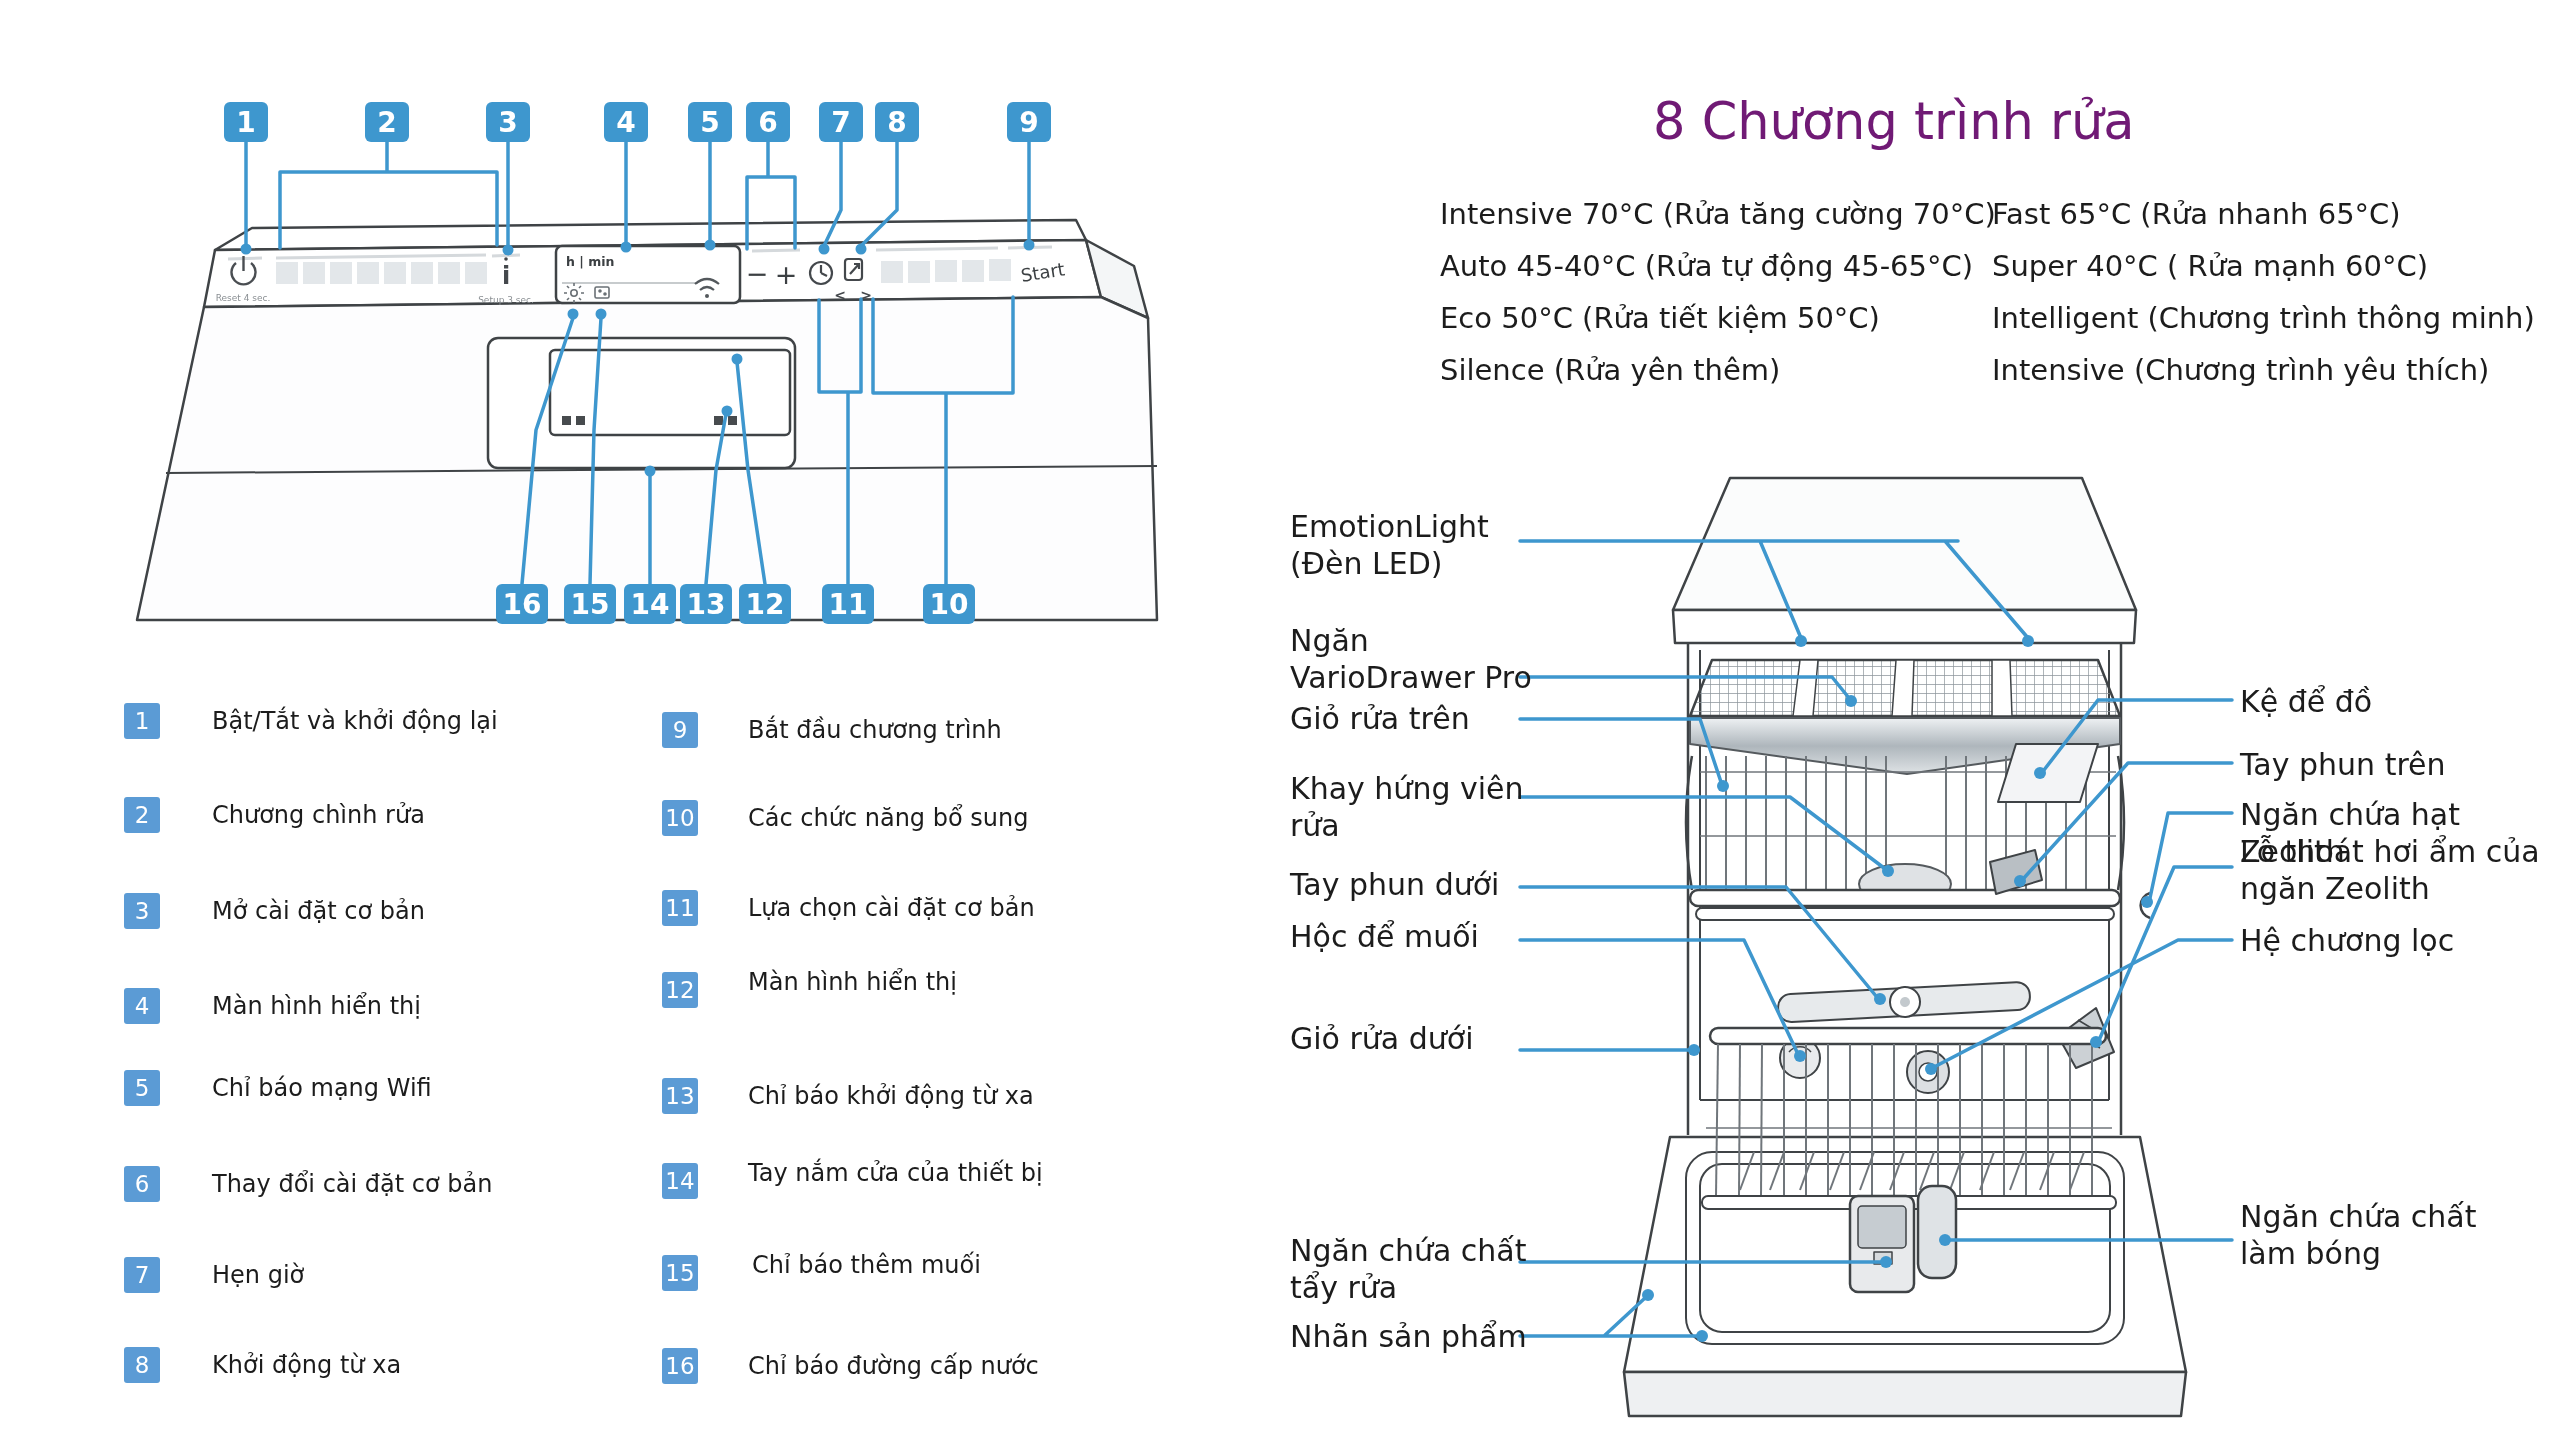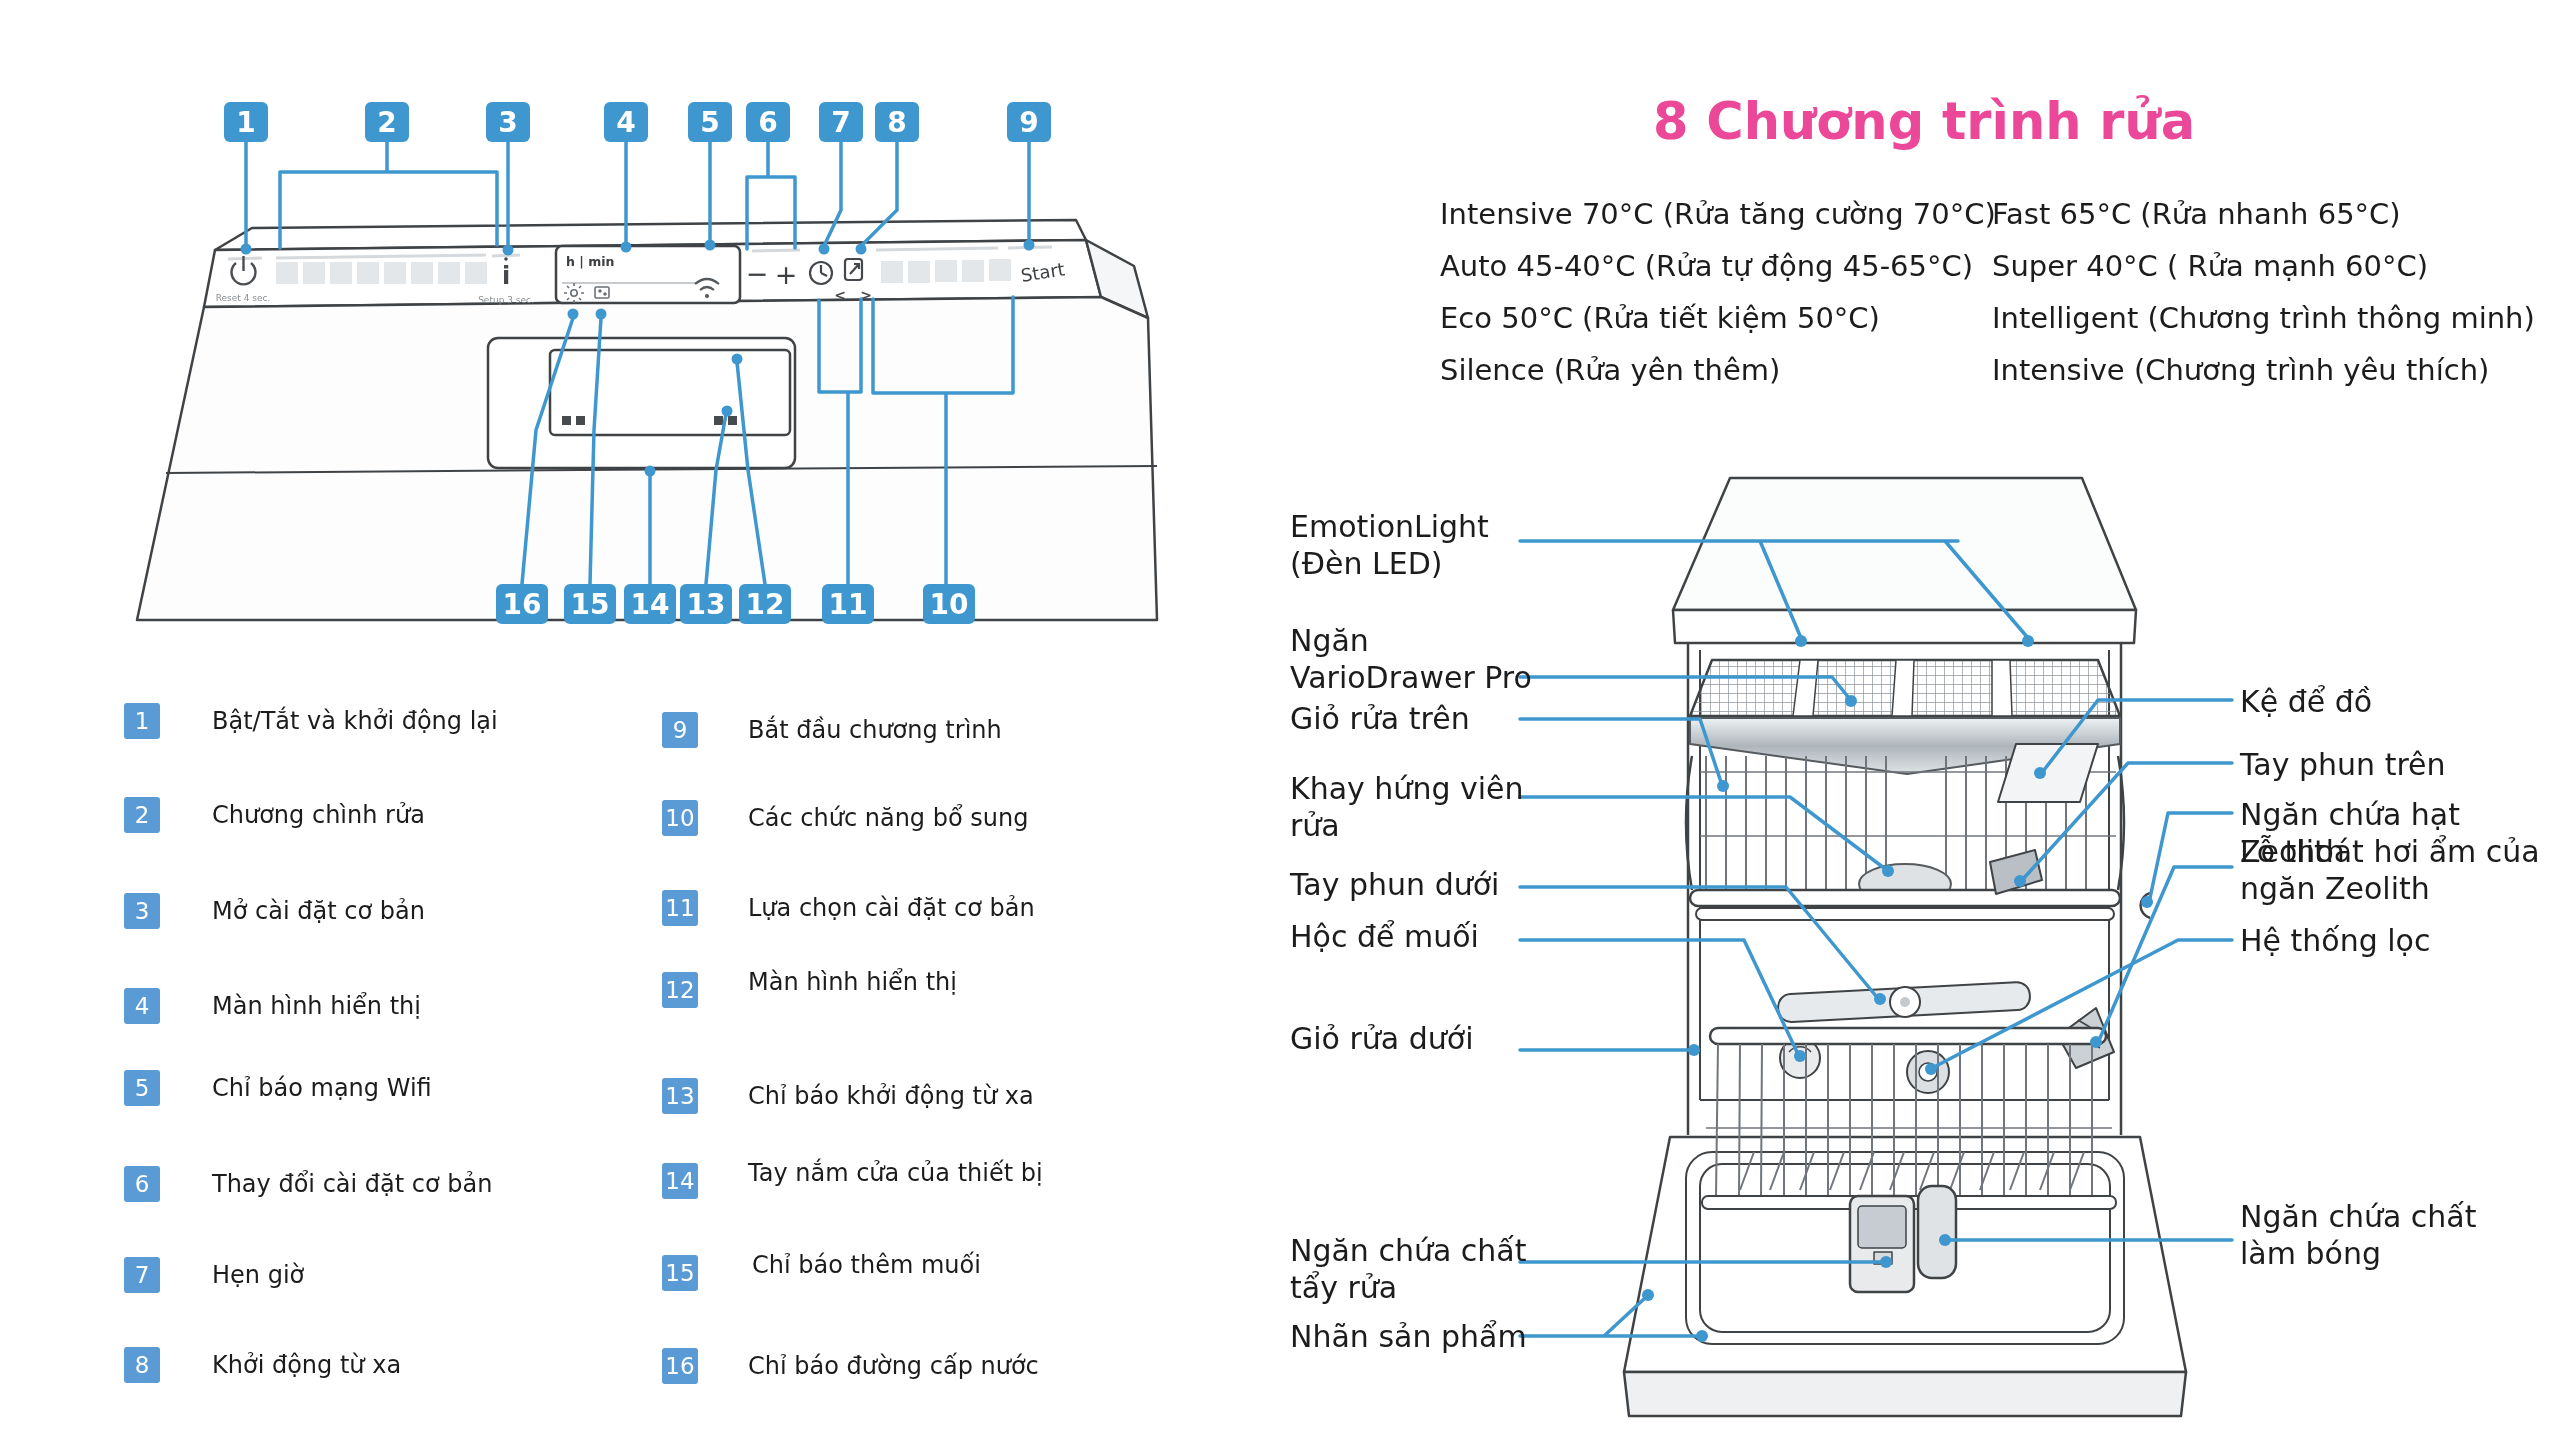--- a/index.html
+++ b/index.html
@@ -18,21 +18,21 @@
   }
   .co-box.wide{width:52px}
   
   .lg-num{
     position:absolute;width:36px;height:36px;border-radius:3px;
     background:#5B9BD5;color:#fff;font-size:23px;
     display:flex;align-items:center;justify-content:center;
   }
   .lg-txt{position:absolute;font-size:24px;white-space:nowrap;line-height:40px}
   
-  .heading{position:absolute;font-size:51px;font-weight:bold;color:#ec4899;white-space:nowrap}
+  .heading{position:absolute;font-size:51px;font-weight:normal;color:#701a75;white-space:nowrap}
   .prog{position:absolute;font-size:29px;white-space:nowrap;line-height:36px}
   
   .dlabel{position:absolute;font-size:30px;line-height:37px;white-space:pre-line}
 </style>
 </head>
 <body>
 
 <svg class="abs" style="left:0;top:0" width="2560" height="1440" viewBox="0 0 2560 1440">
   <defs>
     <pattern id="mesh" width="9" height="9" patternUnits="userSpaceOnUse">
@@ -402,15 +402,15 @@
 <div class="dlabel" style="left:1290px;top:1020px">Giỏ rửa dưới</div>
 <div class="dlabel" style="left:1290px;top:1232px">Ngăn chứa chất
 tẩy rửa</div>
 <div class="dlabel" style="left:1290px;top:1318px">Nhãn sản phẩm</div>
 
 <div class="dlabel" style="left:2240px;top:683px">Kệ để đồ</div>
 <div class="dlabel" style="left:2240px;top:746px">Tay phun trên</div>
 <div class="dlabel" style="left:2240px;top:796px">Ngăn chứa hạt Zeolith</div>
 <div class="dlabel" style="left:2240px;top:833px">Lỗ thoát hơi ẩm của
 ngăn Zeolith</div>
-<div class="dlabel" style="left:2240px;top:922px">Hệ thống lọc</div>
+<div class="dlabel" style="left:2240px;top:922px">Hệ chương lọc</div>
 <div class="dlabel" style="left:2240px;top:1198px">Ngăn chứa chất
 làm bóng</div>
 
 </body></html>

